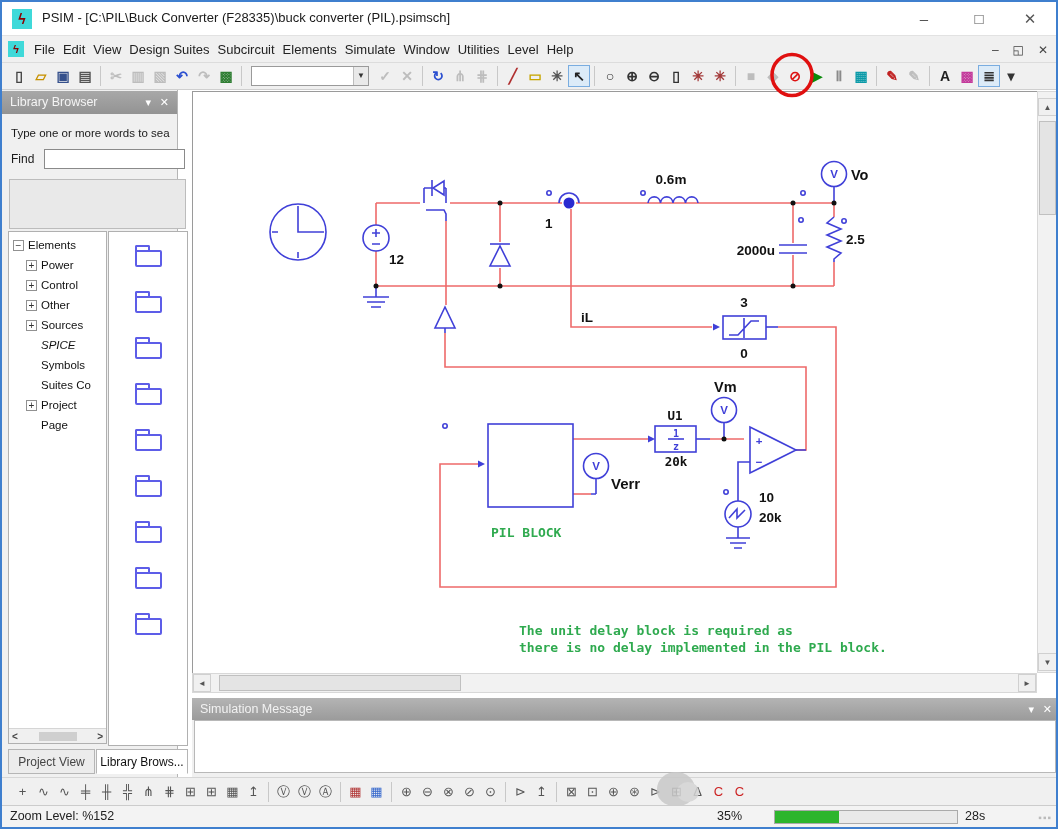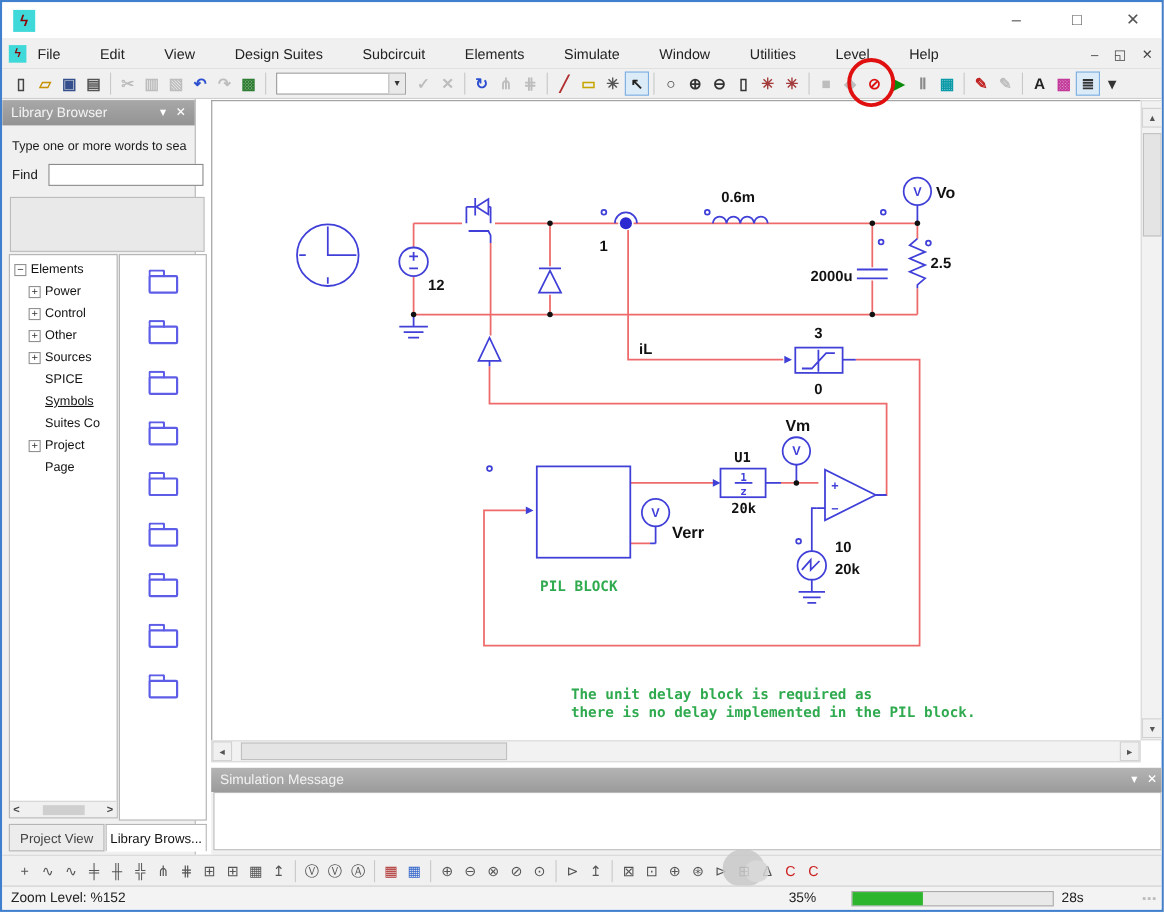--- a/index.html
+++ b/index.html
@@ -6,21 +6,21 @@
 body{font-family:"Liberation Sans",sans-serif;background:#666}
 #app{position:relative;width:1058px;height:829px;background:#fff;border:2px solid #3f7fce;overflow:hidden}
 
 #titlebar{position:absolute;left:0;top:0;width:100%;height:34px;background:#fff;border-bottom:1px solid #e2e2e2}
 #titleicon{position:absolute;left:10px;top:7px;width:20px;height:20px;background:#3fd9d9;color:#8b0000;font-weight:bold;font-size:14px;text-align:center;line-height:20px}
 #titletext{position:absolute;left:40px;top:8px;font-size:13px;color:#1a1a1a;white-space:nowrap}
 .winbtn{position:absolute;top:0;width:44px;height:33px;text-align:center;line-height:33px;font-size:15px;color:#555}
 
 #menubar{position:absolute;left:0;top:34px;width:100%;height:27px;background:#f0f0f0;border-bottom:1px solid #dcdcdc;display:flex;align-items:center}
 #menuicon{width:16px;height:16px;background:#3fd9d9;color:#8b0000;font-weight:bold;font-size:11px;text-align:center;line-height:16px;margin:0 10px 0 6px;flex:none}
-#menu-items{display:flex;gap:36px;font-size:13px;color:#222}
+#menu-items{display:flex;gap:8px;font-size:13px;color:#222}
 .menu-item{cursor:default}
 .docbtns{position:absolute;right:8px;top:0;height:27px;display:flex;gap:14px;align-items:center;font-size:12px;color:#444}
 
 #toolbar{position:absolute;left:0;top:61px;width:100%;height:27px;background:#f0f0f0;border-bottom:1px solid #cfcfcf;display:flex;align-items:center;padding-left:6px}
 .tbtn{display:inline-flex;width:22px;height:22px;align-items:center;justify-content:center;font-size:14px;font-weight:bold;border:1px solid transparent;color:#333;flex:none}
 .tbtn.disabled{color:#bdbdbd!important}
 .tbtn.active{border:1px solid #7aade0;background:#dcebf8}
 .tsep{width:1px;height:20px;background:#c8c8c8;margin:0 4px;flex:none}
 .combo{width:118px;height:20px;background:#fff;border:1px solid #9a9a9a;position:relative;margin:0 5px;flex:none}
 .combo .arr{position:absolute;right:0;top:0;width:15px;height:100%;background:#e9e9e9;border-left:1px solid #bdbdbd;font-size:8px;text-align:center;line-height:18px;color:#333}
@@ -75,20 +75,21 @@
 #annot{position:absolute;left:766px;top:50px;width:48px;height:47px;pointer-events:none}
 #blackstrip{position:absolute;left:370px;top:825px;width:400px;height:4px;background:#141414}
 </style>
 </head>
 <body>
 
 <div id="app">
 
   <div id="titlebar">
     <div id="titleicon">ϟ</div>
+    <div id="titletext">PSIM - [C:\PIL\Buck Converter (F28335)\buck converter (PIL).psimsch]</div>
     <div class="winbtn" style="right:110px">–</div>
     <div class="winbtn" style="right:55px">□</div>
     <div class="winbtn" style="right:4px">✕</div>
   </div>
 
   <div id="menubar">
     <div id="menuicon">ϟ</div>
     <div id="menu-items">
         <span class="menu-item">File</span>
         <span class="menu-item">Edit</span>
@@ -187,25 +188,25 @@
             <span class="tlab">Control</span>
           </div>
           <div class="trow" style="padding-left: 17px;">
             <span class="texp">+</span>
             <span class="tlab">Other</span>
           </div>
           <div class="trow" style="padding-left: 17px;">
             <span class="texp">+</span>
             <span class="tlab">Sources</span>
           </div>
-          <div class="trow" style="padding-left: 17px;">
+          <div class="trow" style="padding-left: 17px; font-style: italic;">
             <span class="texpsp"></span>
             <span class="tlab">SPICE</span>
           </div>
-          <div class="trow" style="padding-left: 17px; text-decoration: underline;">
+          <div class="trow" style="padding-left: 17px;">
             <span class="texpsp"></span>
             <span class="tlab">Symbols</span>
           </div>
           <div class="trow" style="padding-left: 17px;">
             <span class="texpsp"></span>
             <span class="tlab">Suites Co</span>
           </div>
           <div class="trow" style="padding-left: 17px;">
             <span class="texp">+</span>
             <span class="tlab">Project</span>

